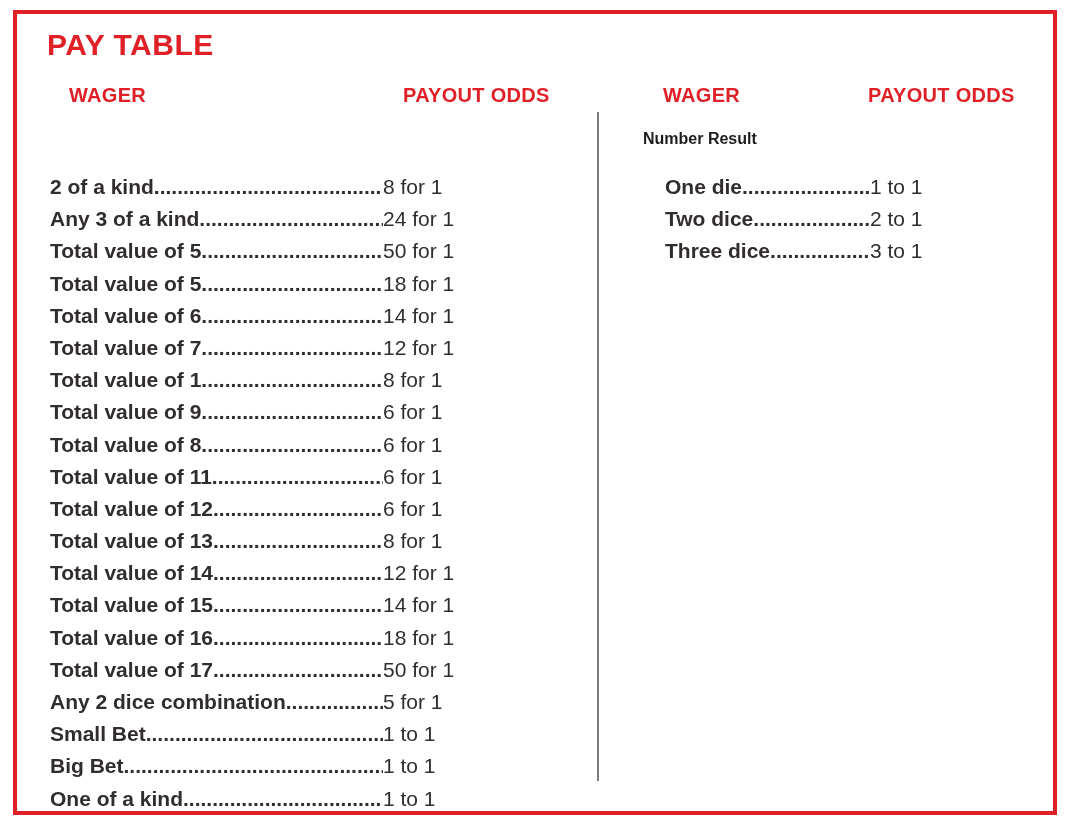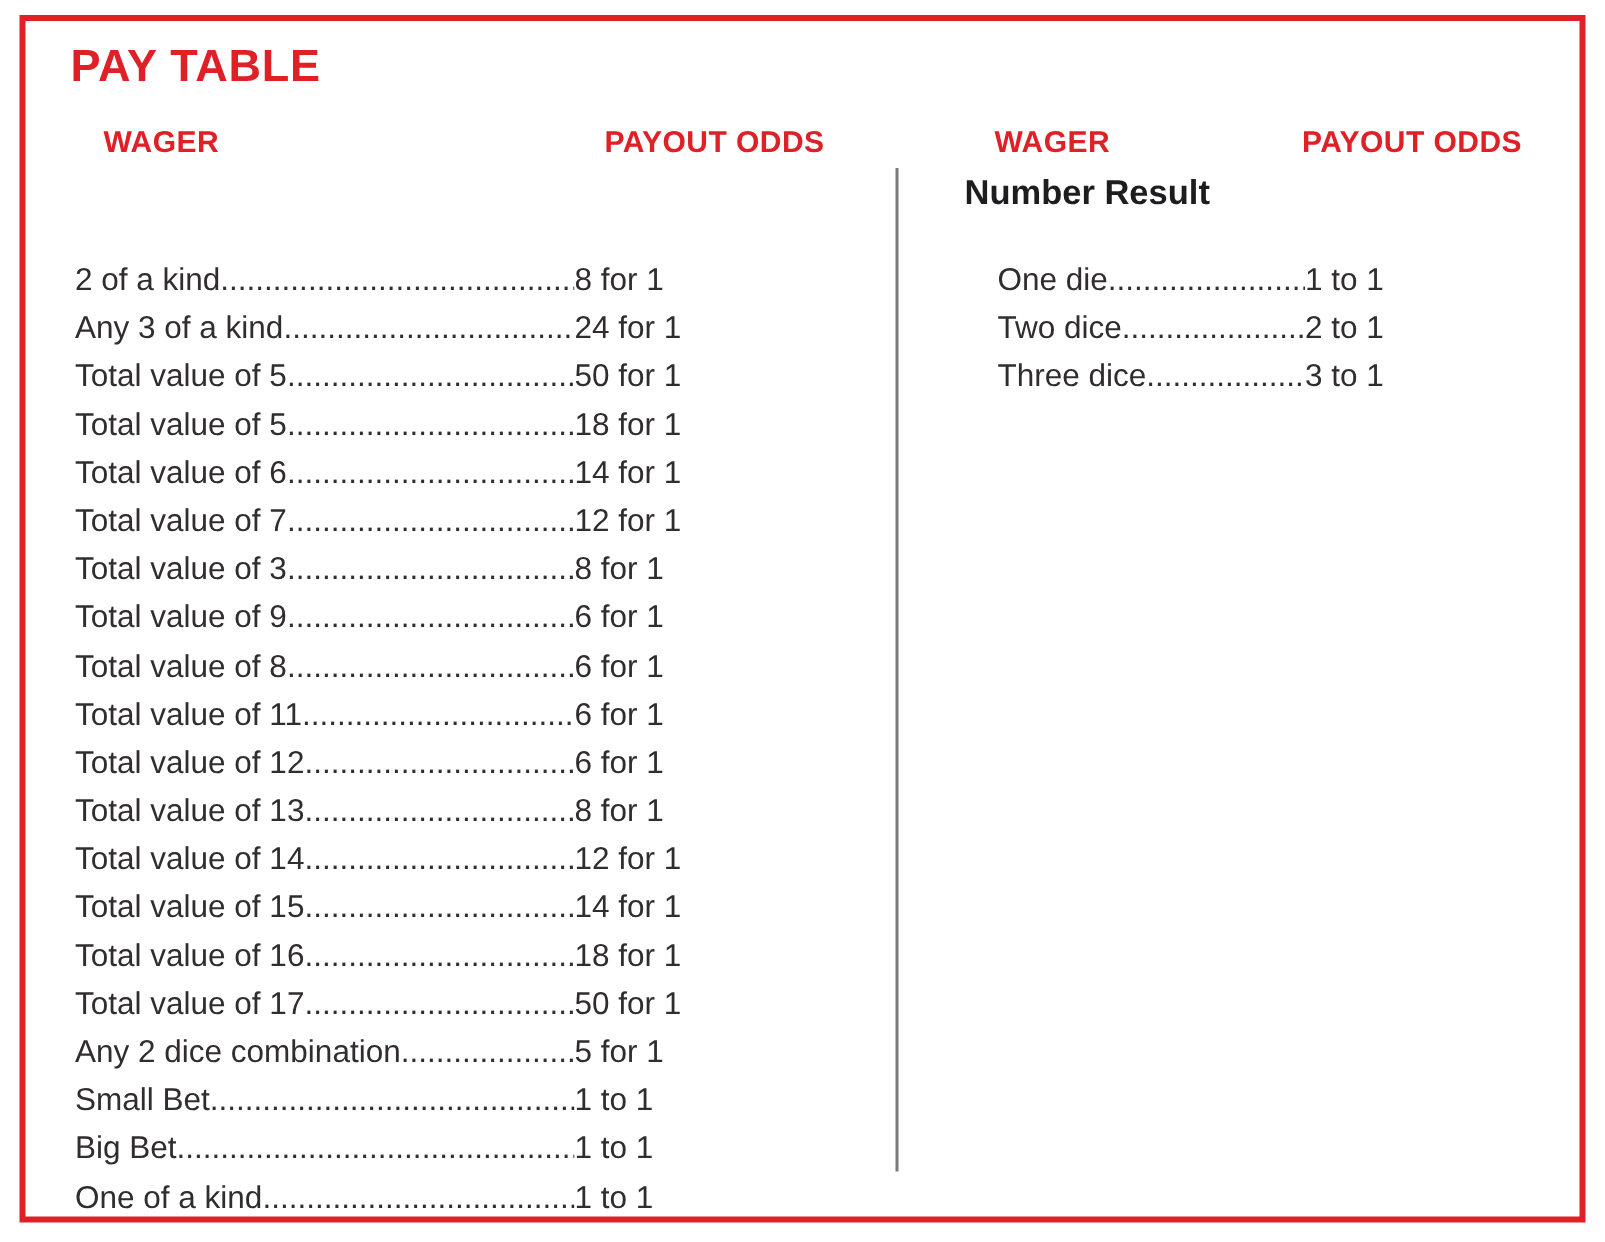--- a/index.html
+++ b/index.html
@@ -36,22 +36,22 @@
     color: var(--accent, #df2027);
     line-height: 1.1;
     margin-left: 20px;
   }
   .hdr-left-wager   { left: 49px; }
   .hdr-left-payout  { left: 383px; }
   .hdr-right-wager  { left: 643px; }
   .hdr-right-payout { left: 848px; }
   .subheader {
     position: absolute;
-    left: 643px; top: 115px;
-    font-size: 23px;
+    left: 643px; top: 129px;
+    font-size: 16px;
     font-weight: 700;
     color: var(--ink-strong, #1d1c1e);
     line-height: 1.2;
   }
   .rows {
     position: absolute;
     top: 149px;
   }
   .rows-left  { left: 50px;  width: 414px; }
   .rows-right { left: 665px; width: 300px; }
@@ -61,20 +61,21 @@
     height: 32.2px;
     line-height: 32.2px;
     font-size: 21px;
     color: var(--ink, #312d2e);
   }
   .ld {
     display: flex;
     align-items: flex-end;
     overflow: hidden;
     min-width: 0;
+    font-weight: bold;
   }
   .rows-left  .ld { width: 333px; }
   .rows-right .ld { width: 205px; }
   .lbl { white-space: nowrap; }
   .dots {
     flex: 1 1 auto;
     min-width: 0;
     overflow: hidden;
     white-space: nowrap;
   }
@@ -143,21 +144,21 @@
       </div>
       <div class="pt-row">
         <span class="ld">
           <span class="lbl">Total value of 7</span>
           <span class="dots"></span>
         </span>
         <span class="val">12 for 1</span>
       </div>
       <div class="pt-row">
         <span class="ld">
-          <span class="lbl">Total value of 3</span>
+          <span class="lbl">Total value of 1</span>
           <span class="dots"></span>
         </span>
         <span class="val">8 for 1</span>
       </div>
       <div class="pt-row">
         <span class="ld">
           <span class="lbl">Total value of 9</span>
           <span class="dots"></span>
         </span>
         <span class="val">6 for 1</span>

